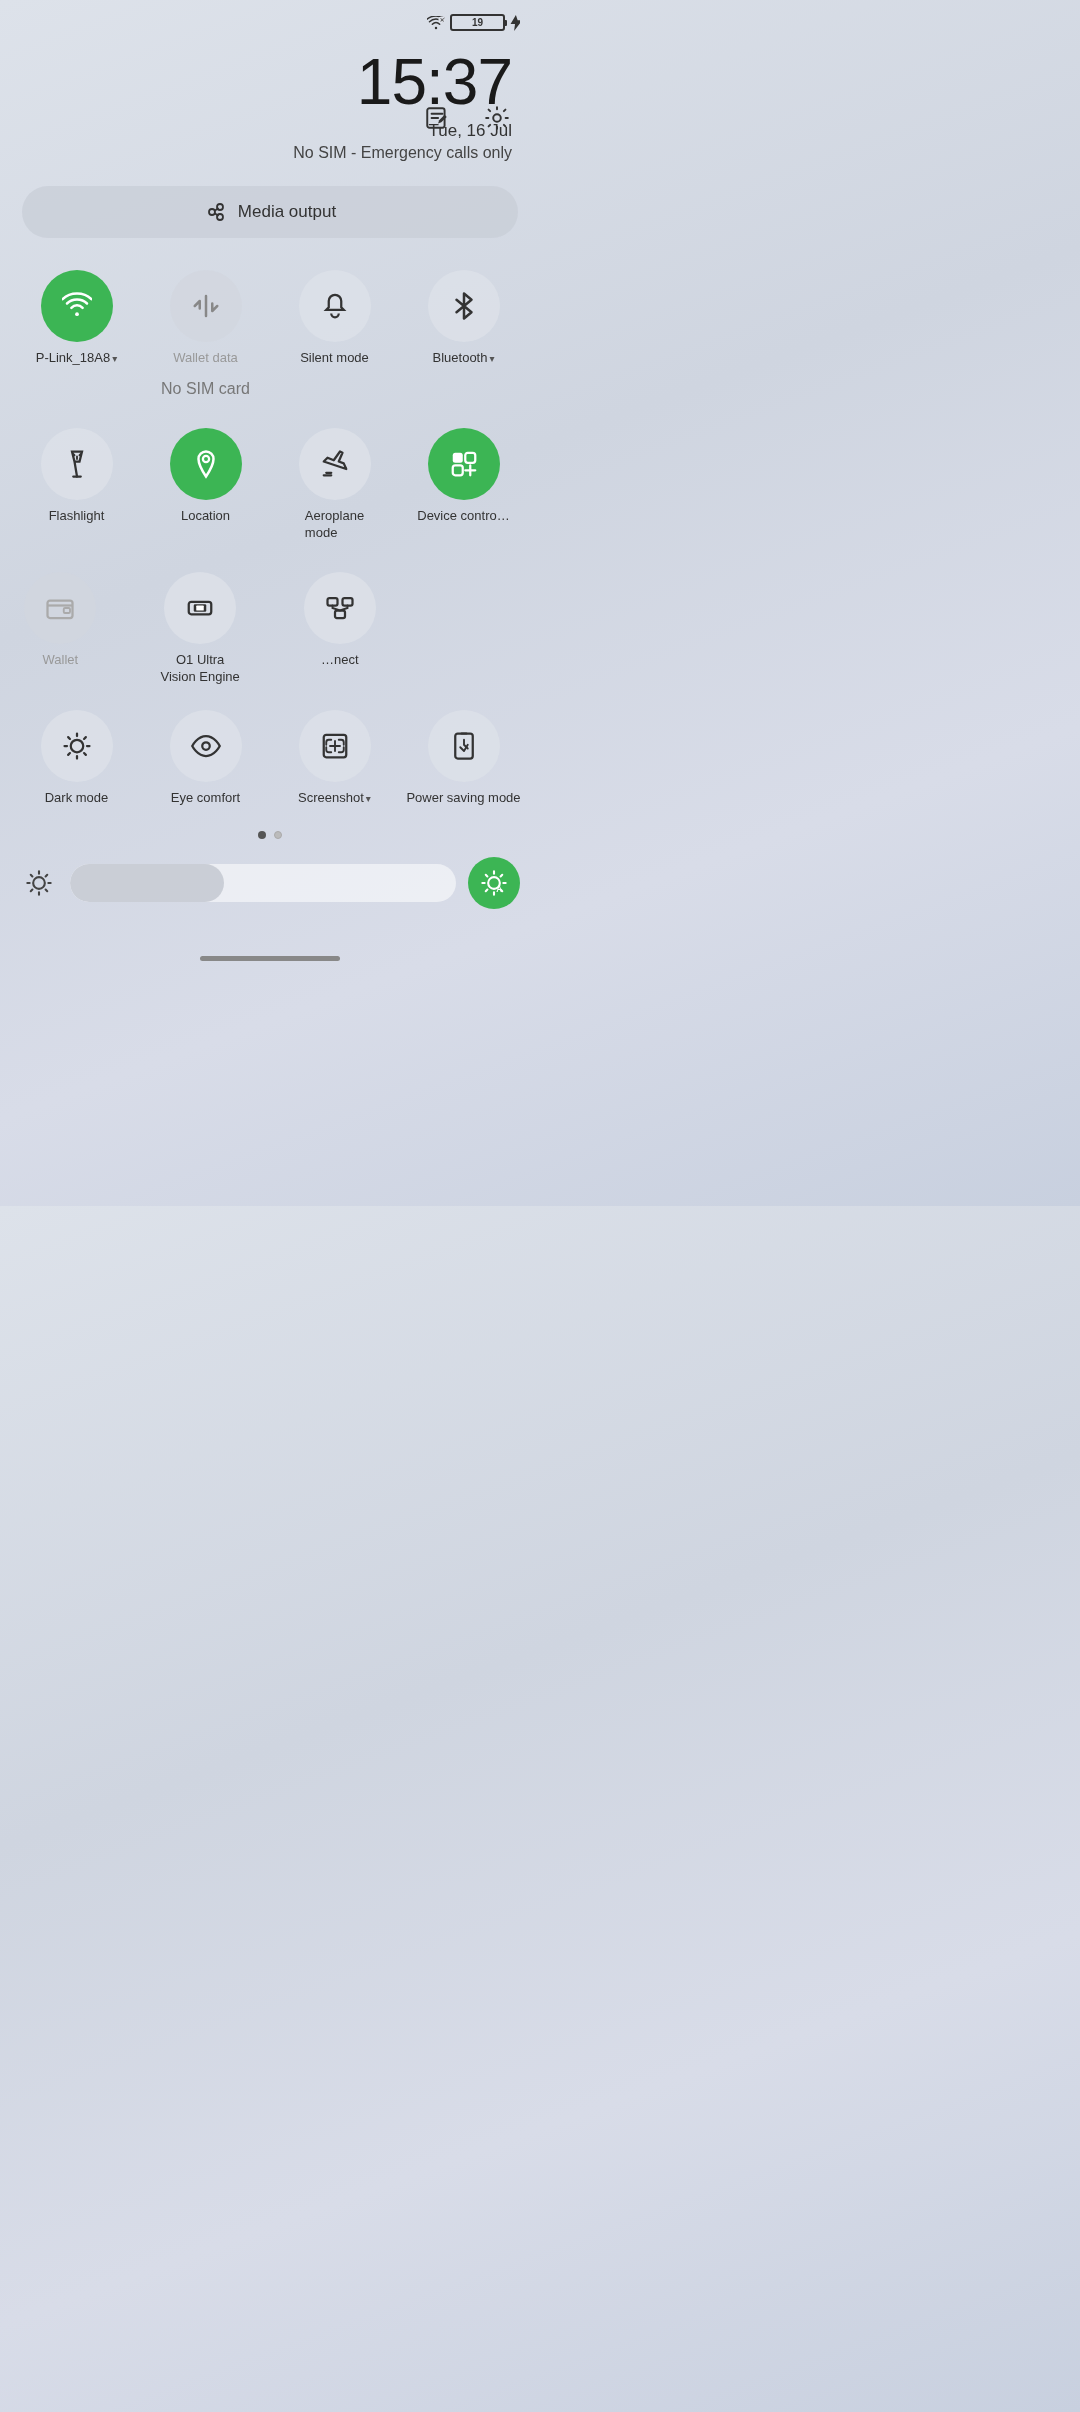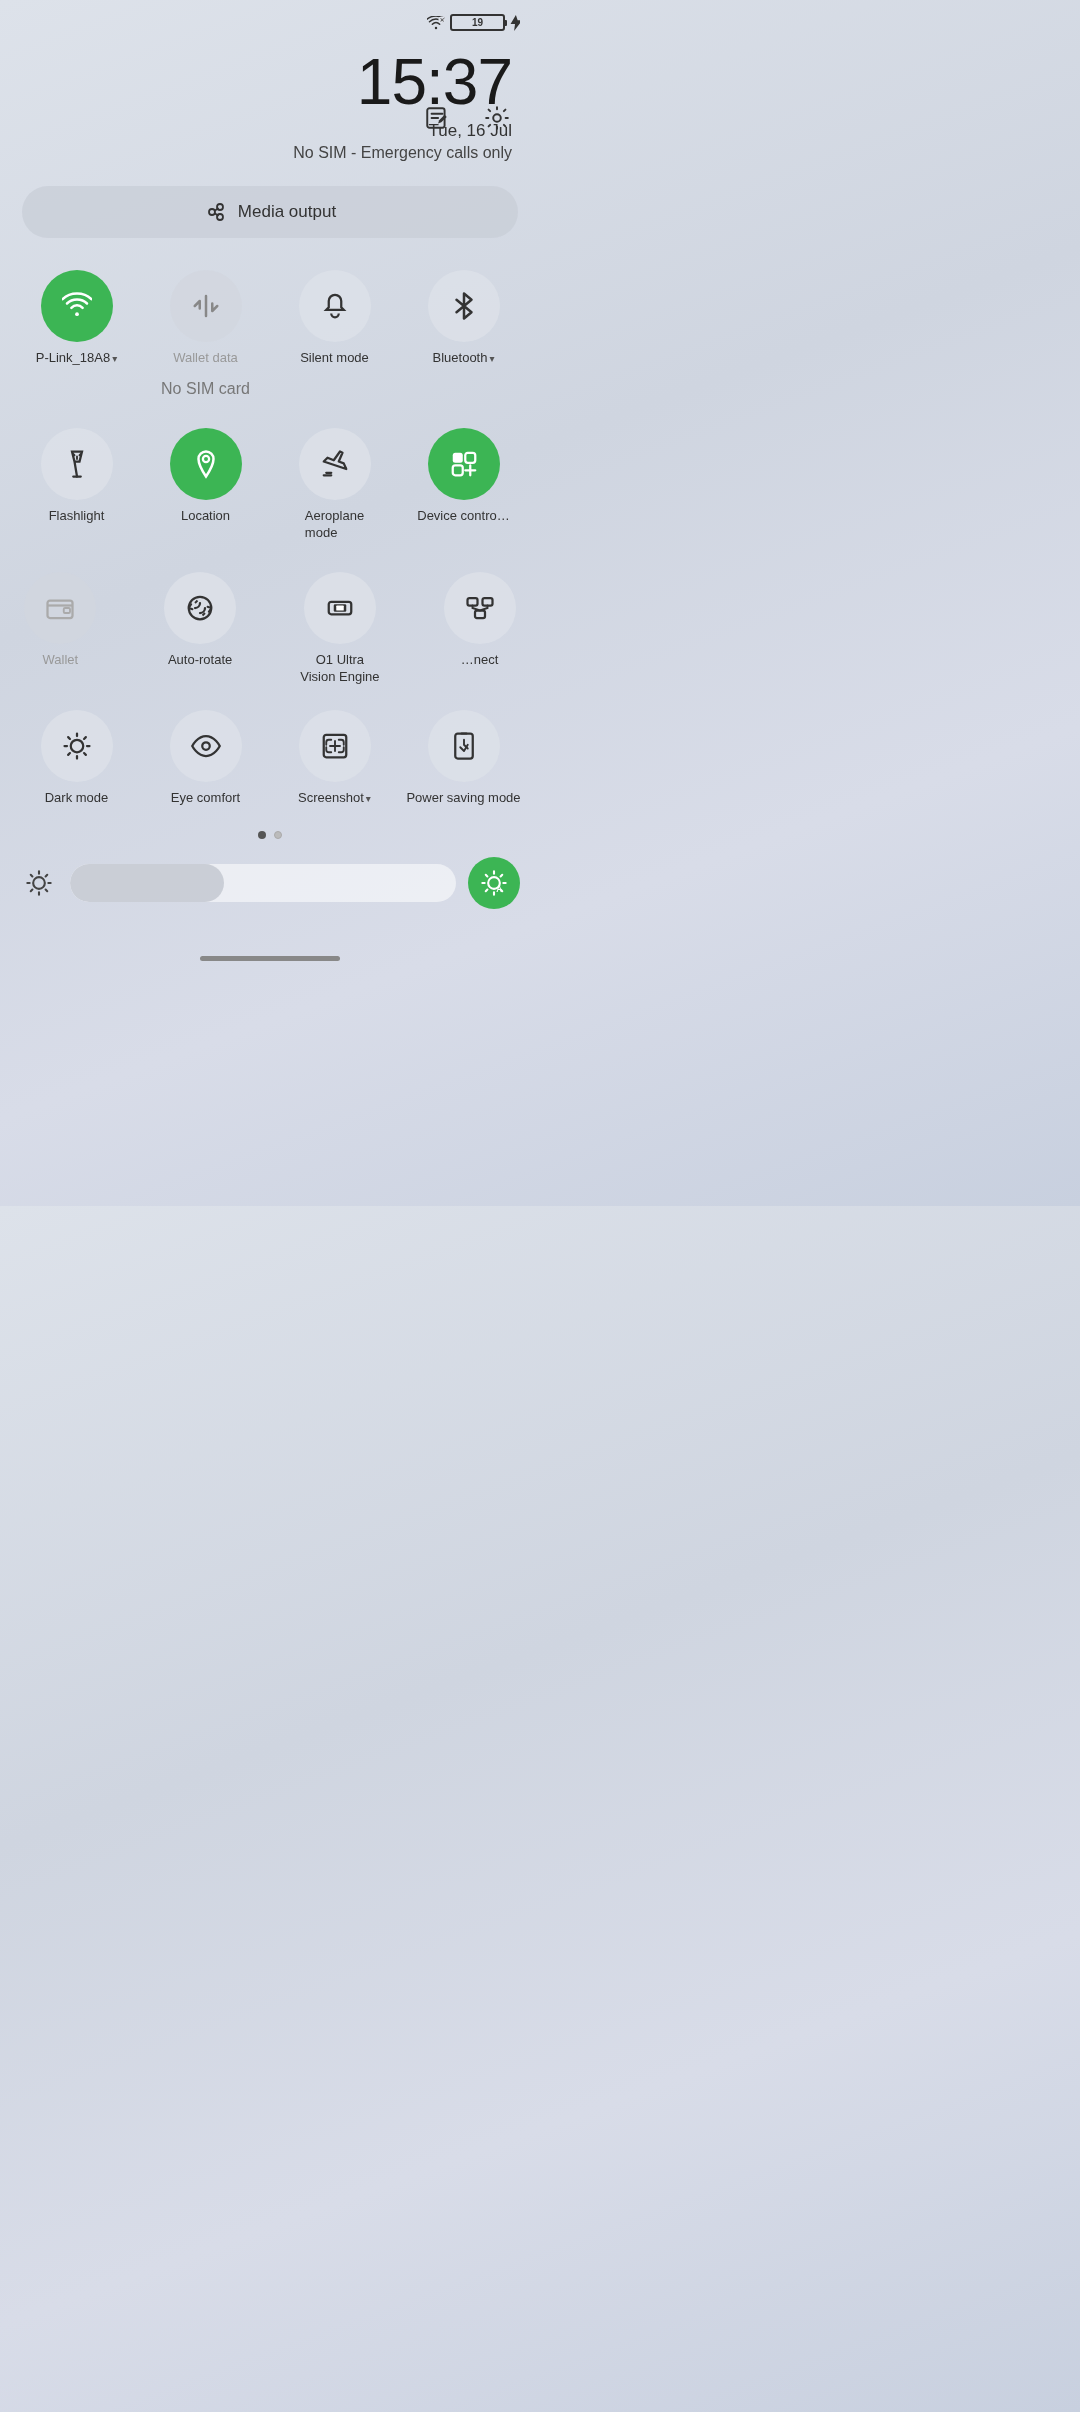--- a/index.html
+++ b/index.html
@@ -429,35 +429,20 @@
         <svg viewBox="0 0 24 24" fill="none">
           <rect x="2" y="6" width="20" height="14" rx="2" stroke="#aaa" stroke-width="1.8"></rect>
           <path d="M2 10h20" stroke="#aaa" stroke-width="1.8"></path>
           <rect x="15" y="12" width="5" height="4" rx="1" stroke="#aaa" stroke-width="1.5"></rect>
         </svg>
       </div>
     </div>
     <span class="tile-label dim-text">Wallet</span>
   </div>
 
-  <div class="tile">
-    <div class="tile-circle inactive">
-      <div class="tile-icon">
-        <svg viewBox="0 0 24 24" fill="none">
-          <path d="M12 3a9 9 0 110 18A9 9 0 0112 3z" stroke="#333" stroke-width="1.8"></path>
-          <path d="M8 12a4 4 0 004-4M16 12a4 4 0 01-4 4" stroke="#333" stroke-width="1.8" stroke-linecap="round"></path>
-          <path d="M8 8l2-2-2 2zM16 16l-2 2 2-2z" stroke="#333" stroke-width="1.5" stroke-linecap="round"></path>
-
-          <path d="M5 9l-2 3 3 1" stroke="#333" stroke-width="1.5" stroke-linecap="round" stroke-linejoin="round"></path>
-          <path d="M19 15l2-3-3-1" stroke="#333" stroke-width="1.5" stroke-linecap="round" stroke-linejoin="round"></path>
-        </svg>
-      </div>
-    </div>
-    <span class="tile-label">Auto-rotate</span>
-  </div>
 
   <div class="tile">
     <div class="tile-circle inactive">
       <div class="tile-icon">
         <svg viewBox="0 0 24 24" fill="none">
           <rect x="3" y="7" width="18" height="10" rx="2" stroke="#333" stroke-width="1.8"></rect>
           <rect x="7" y="9" width="10" height="6" rx="1" fill="#333"></rect>
           <rect x="9" y="10" width="6" height="4" rx="0.5" fill="white"></rect>
         </svg>
       </div>

